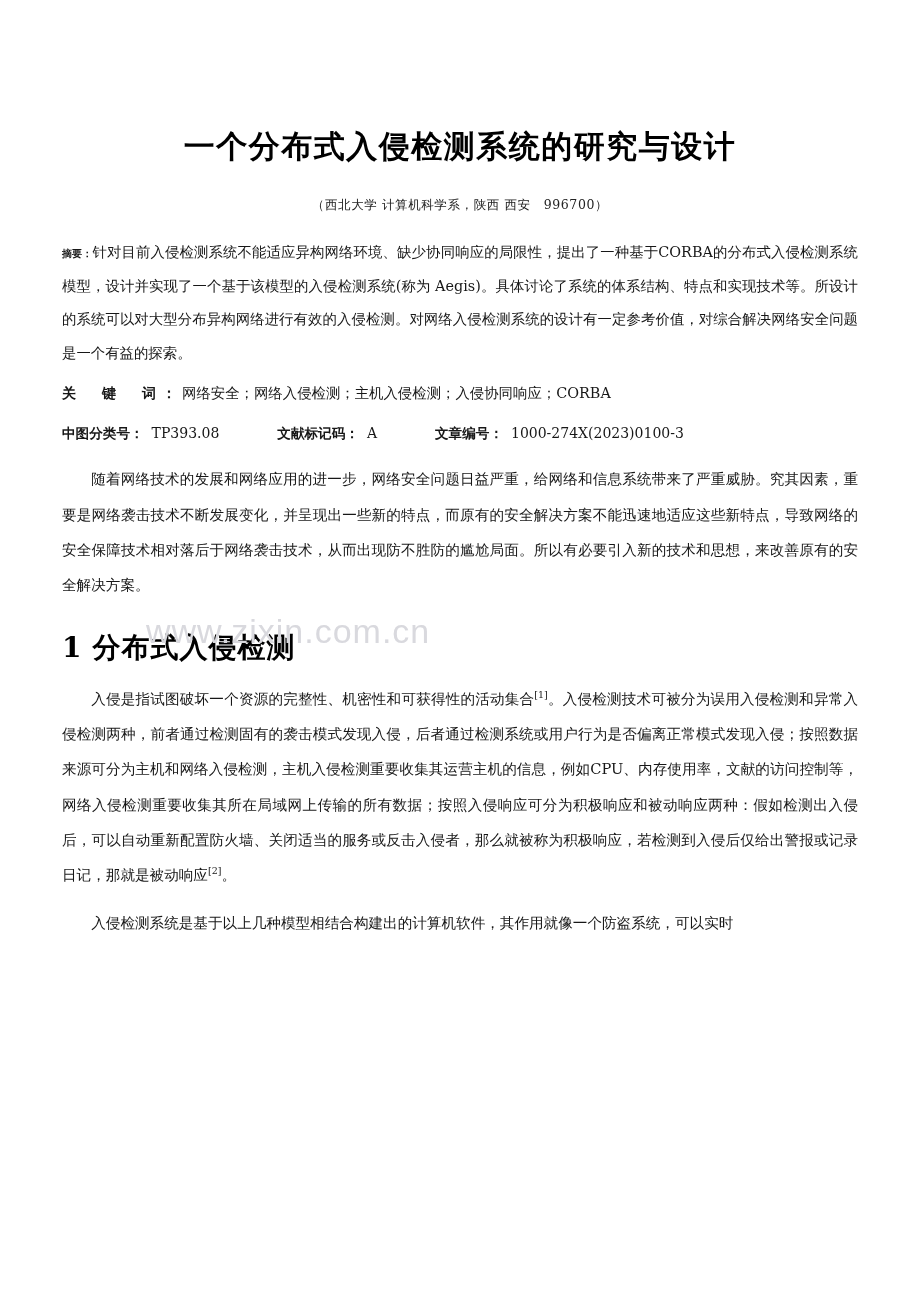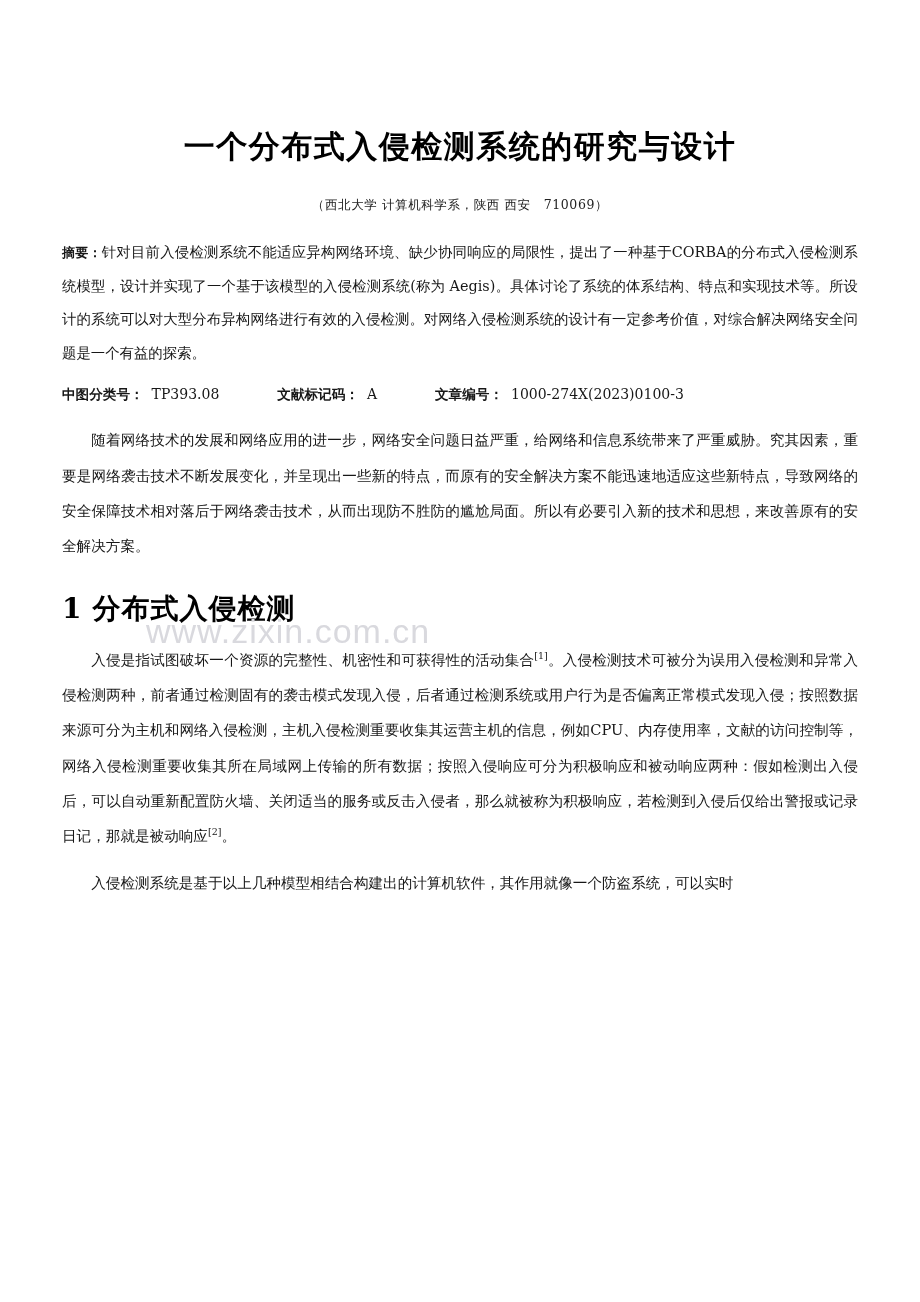--- a/index.html
+++ b/index.html
@@ -82,21 +82,21 @@
     padding-top: 22px;
     font-size: 14.4px;
     line-height: 2.35;
     text-align: justify;
     text-justify: inter-ideograph;
     color: #171717;
   }
   .abstract-block .lbl {
     font-family: "DejaVu Sans", "Liberation Sans", sans-serif;
     font-weight: 700;
-    font-size: 13px;
+    font-size: 10px;
   }
 
   .keywords-block {
     padding-top: 6px;
     font-size: 14.4px;
     line-height: 2.3;
     color: #171717;
   }
   .keywords-block .lbl {
     font-family: "DejaVu Sans", "Liberation Sans", sans-serif;
@@ -164,24 +164,25 @@
 </head>
 <body>
 
 <div class="page">
 
   <div class="watermark">www.zixin.com.cn</div>
 
   <h1 class="doc-title">一个分布式入侵检测系统的研究与设计</h1>
 
 
-  <div class="affiliation">（西北大学 计算机科学系，陕西 西安　710069）</div>
+  <div class="affiliation">（西北大学 计算机科学系，陕西 西安　996700）</div>
 
   <div class="abstract-block"><span class="lbl">摘要：</span><span>针对目前入侵检测系统不能适应异构网络环境、缺少协同响应的局限性，提出了一种基于CORBA的分布式入侵检测系统模型，设计并实现了一个基于该模型的入侵检测系统(称为 Aegis)。具体讨论了系统的体系结构、特点和实现技术等。所设计的系统可以对大型分布异构网络进行有效的入侵检测。对网络入侵检测系统的设计有一定参考价值，对综合解决网络安全问题是一个有益的探索。</span></div>
 
+  <div class="keywords-block"><span class="lbl">关　键　词：</span><span>网络安全；网络入侵检测；主机入侵检测；入侵协同响应；CORBA</span></div>
 
   <div class="meta-line"><span class="lbl">中图分类号：</span><span class="val">TP393.08</span><span class="meta-gap-a"></span><span class="lbl">文献标记码：</span><span class="val">A</span><span class="meta-gap-b"></span><span class="lbl">文章编号：</span><span class="val">1000-274X(2023)0100-3</span></div>
 
   <p class="body-para">随着网络技术的发展和网络应用的进一步，网络安全问题日益严重，给网络和信息系统带来了严重威胁。究其因素，重要是网络袭击技术不断发展变化，并呈现出一些新的特点，而原有的安全解决方案不能迅速地适应这些新特点，导致网络的安全保障技术相对落后于网络袭击技术，从而出现防不胜防的尴尬局面。所以有必要引入新的技术和思想，来改善原有的安全解决方案。</p>
 
   <h2 class="section-heading"><span class="num">1</span><span>分布式入侵检测</span></h2>
 
   <p class="body-para"><span>入侵是指试图破坏一个资源的完整性、机密性和可获得性的活动集合</span><sup class="cite">[1]</sup><span>。入侵检测技术可被分为误用入侵检测和异常入侵检测两种，前者通过检测固有的袭击模式发现入侵，后者通过检测系统或用户行为是否偏离正常模式发现入侵；按照数据来源可分为主机和网络入侵检测，主机入侵检测重要收集其运营主机的信息，例如CPU、内存使用率，文献的访问控制等，网络入侵检测重要收集其所在局域网上传输的所有数据；按照入侵响应可分为积极响应和被动响应两种：假如检测出入侵后，可以自动重新配置防火墙、关闭适当的服务或反击入侵者，那么就被称为积极响应，若检测到入侵后仅给出警报或记录日记，那就是被动响应</span><sup class="cite">[2]</sup><span>。</span></p>
 
   <p class="body-para">入侵检测系统是基于以上几种模型相结合构建出的计算机软件，其作用就像一个防盗系统，可以实时</p>

